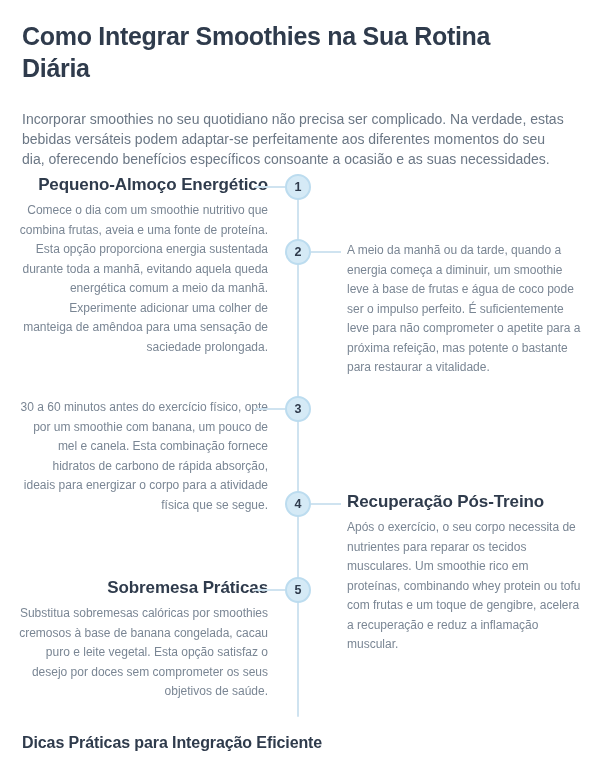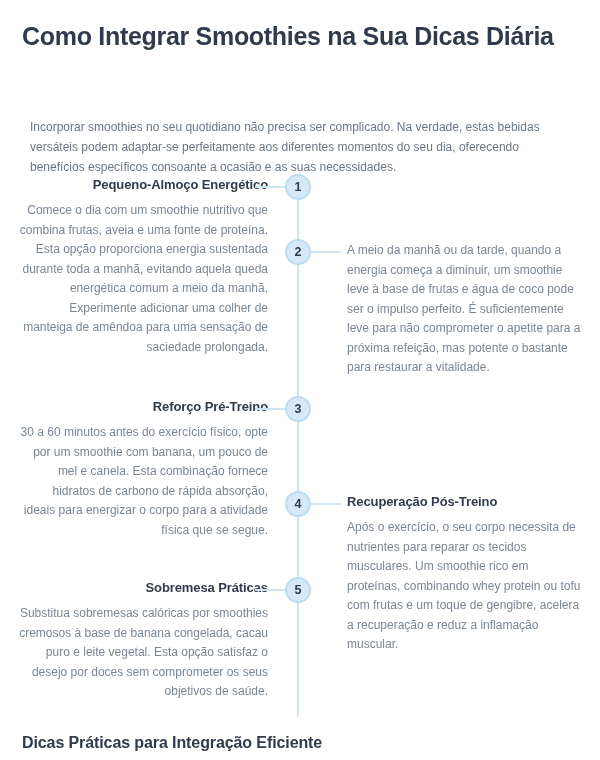--- a/index.html
+++ b/index.html
@@ -34,22 +34,22 @@
     font-weight: 700;
     letter-spacing: -0.3px;
     color: #2f3b4c;
   }
 
   .intro-paragraph {
     position: absolute;
     left: 22px;
     top: 109px;
     width: 545px;
-    margin: 8px;
-    font-size: 12px;
+    margin: 0;
+    font-size: 14px;
     line-height: 20px;
     color: #6b7785;
     text-align: left;
   }
 
   
   .timeline {
     position: absolute;
     left: 0;
     top: 0;
@@ -102,21 +102,21 @@
     width: 250px;
   }
   .timeline-item.side-right {
     text-align: left;
     left: 347px;
     width: 235px;
   }
 
   .item-heading {
     margin: 0 0 7px 0;
-    font-size: 13px;
+    font-size: 17px;
     line-height: 18px;
     font-weight: 700;
     color: #2f3b4c;
     letter-spacing: -0.1px;
   }
 
   .item-body {
     margin: 0;
     font-size: 12px;
     line-height: 19.5px;
@@ -134,21 +134,21 @@
     font-weight: 700;
     color: #2f3b4c;
     letter-spacing: -0.1px;
   }
 </style>
 </head>
 <body>
 
 <div class="page">
 
-  <h1 class="page-title">Como Integrar Smoothies na Sua Dicas Diária</h1>
+  <h1 class="page-title">Como Integrar Smoothies na Sua Rotina Diária</h1>
 
   <p class="intro-paragraph">Incorporar smoothies no seu quotidiano não precisa ser complicado. Na verdade, estas bebidas versáteis podem adaptar-se perfeitamente aos diferentes momentos do seu dia, oferecendo benefícios específicos consoante a ocasião e as suas necessidades.</p>
 
   <div class="timeline" id="timeline-root">
     <div class="timeline-axis"></div>
   <div class="timeline-connector" style="top: 186px; left: 255px; width: 30px;"></div>
       <div class="timeline-node" style="left: 285px; top: 174px;">
         <span class="node-number">1</span>
       </div>
       <div class="timeline-item side-left" style="top: 176px;">
@@ -160,21 +160,20 @@
         <span class="node-number">2</span>
       </div>
       <div class="timeline-item side-right" style="top: 241px;">
         <p class="item-body">A meio da manhã ou da tarde, quando a energia começa a diminuir, um smoothie leve à base de frutas e água de coco pode ser o impulso perfeito. É suficientemente leve para não comprometer o apetite para a próxima refeição, mas potente o bastante para restaurar a vitalidade.</p>
       </div>
       <div class="timeline-connector" style="top: 408px; left: 255px; width: 30px;"></div>
       <div class="timeline-node" style="left: 285px; top: 396px;">
         <span class="node-number">3</span>
       </div>
       <div class="timeline-item side-left" style="top: 398px;">
-        <h3 class="item-heading">Reforço Pré-Treino</h3>
         <p class="item-body">30 a 60 minutos antes do exercício físico, opte por um smoothie com banana, um pouco de mel e canela. Esta combinação fornece hidratos de carbono de rápida absorção, ideais para energizar o corpo para a atividade física que se segue.</p>
       </div>
       <div class="timeline-connector" style="top: 503px; left: 311px; width: 30px;"></div>
       <div class="timeline-node" style="left: 285px; top: 491px;">
         <span class="node-number">4</span>
       </div>
       <div class="timeline-item side-right" style="top: 493px;">
         <h3 class="item-heading">Recuperação Pós-Treino</h3>
         <p class="item-body">Após o exercício, o seu corpo necessita de nutrientes para reparar os tecidos musculares. Um smoothie rico em proteínas, combinando whey protein ou tofu com frutas e um toque de gengibre, acelera a recuperação e reduz a inflamação muscular.</p>
       </div>

